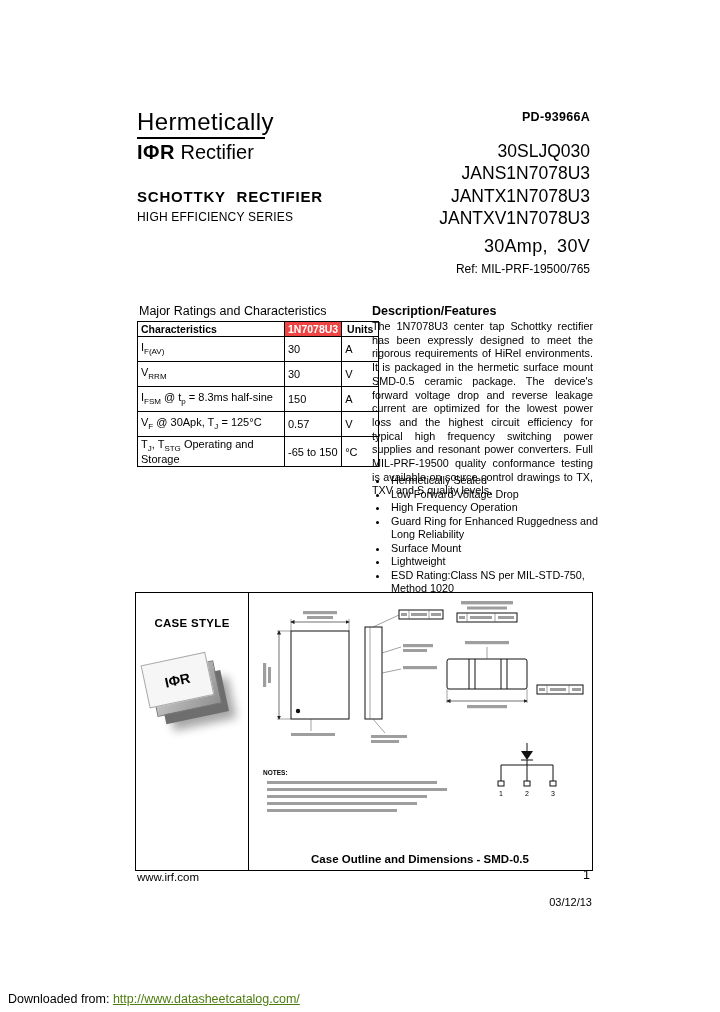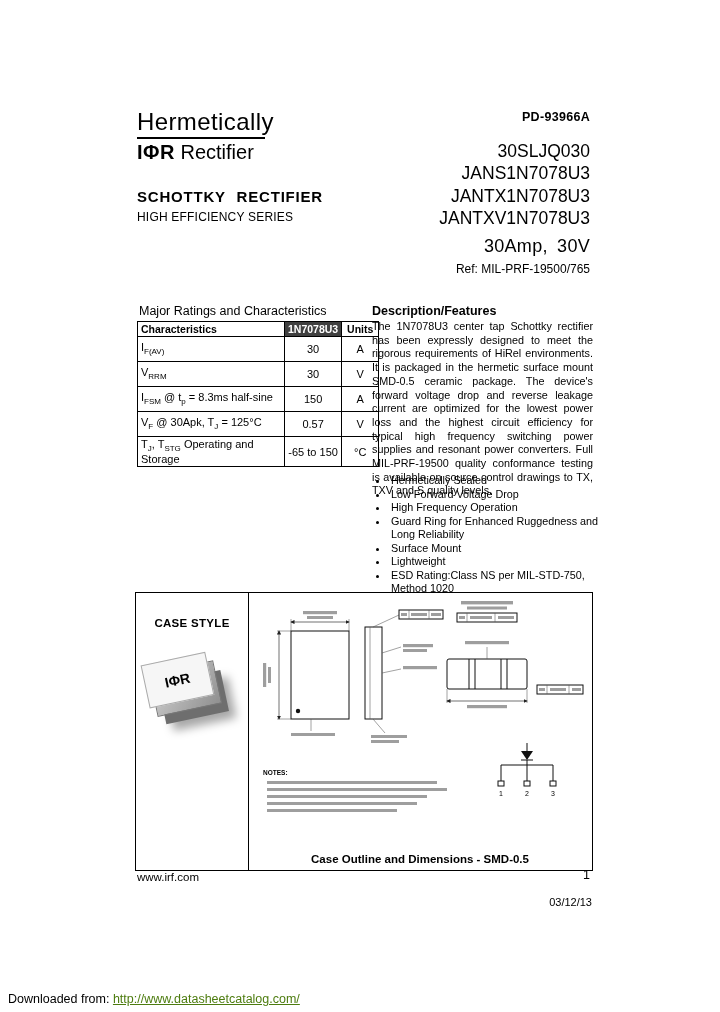--- a/index.html
+++ b/index.html
@@ -21,24 +21,24 @@
   .prod-sub { left:137px; top:210px; font-size:12px; letter-spacing:.2px; }
   .headline { right:130px; top:236px; font-size:18px; letter-spacing:.3px; word-spacing:4px; }
   .refline { right:130px; top:262px; font-size:12px; }
 
   
   .ratings-title { left:139px; top:304px; font-size:12.5px; font-weight:normal; }
   table.ratings { position:absolute; left:137px; top:321px; border-collapse:collapse; font-size:11px; }
   .ratings th, .ratings td { border:1px solid #000; padding:1px 3px; }
   .ratings th { font-size:10.5px; font-weight:bold; }
   .ratings th.lab-h { width:140px; text-align:left; }
-  .ratings th.inv { width:50px; background:#404040; color:#fff; text-align:right; }
+  .ratings th.inv { width:50px; background:#ef4444; color:#fff; text-align:right; }
   .ratings th.unit-h { width:30px; text-align:center; }
   .ratings td { height:22px; }
-  .ratings td.val, .ratings td.unit { text-align:center; }
+  .ratings td.val, .ratings td.unit { }
   .ratings sub { font-size:8px; }
 
   
   .desc-title { left:372px; top:304px; font-size:12.5px; font-weight:bold; }
   .desc-body { left:372px; top:320px; width:221px; font-size:10.8px; line-height:13.7px; text-align:justify; }
   ul.features { position:absolute; left:376px; top:474px; width:222px; font-size:10.8px; line-height:13.5px; margin:0; padding-left:13px; }
   ul.features li { padding-left:2px; }
 
   
   .case-box { left:135px; top:592px; width:456px; height:277px; border:1.5px solid #000; }

